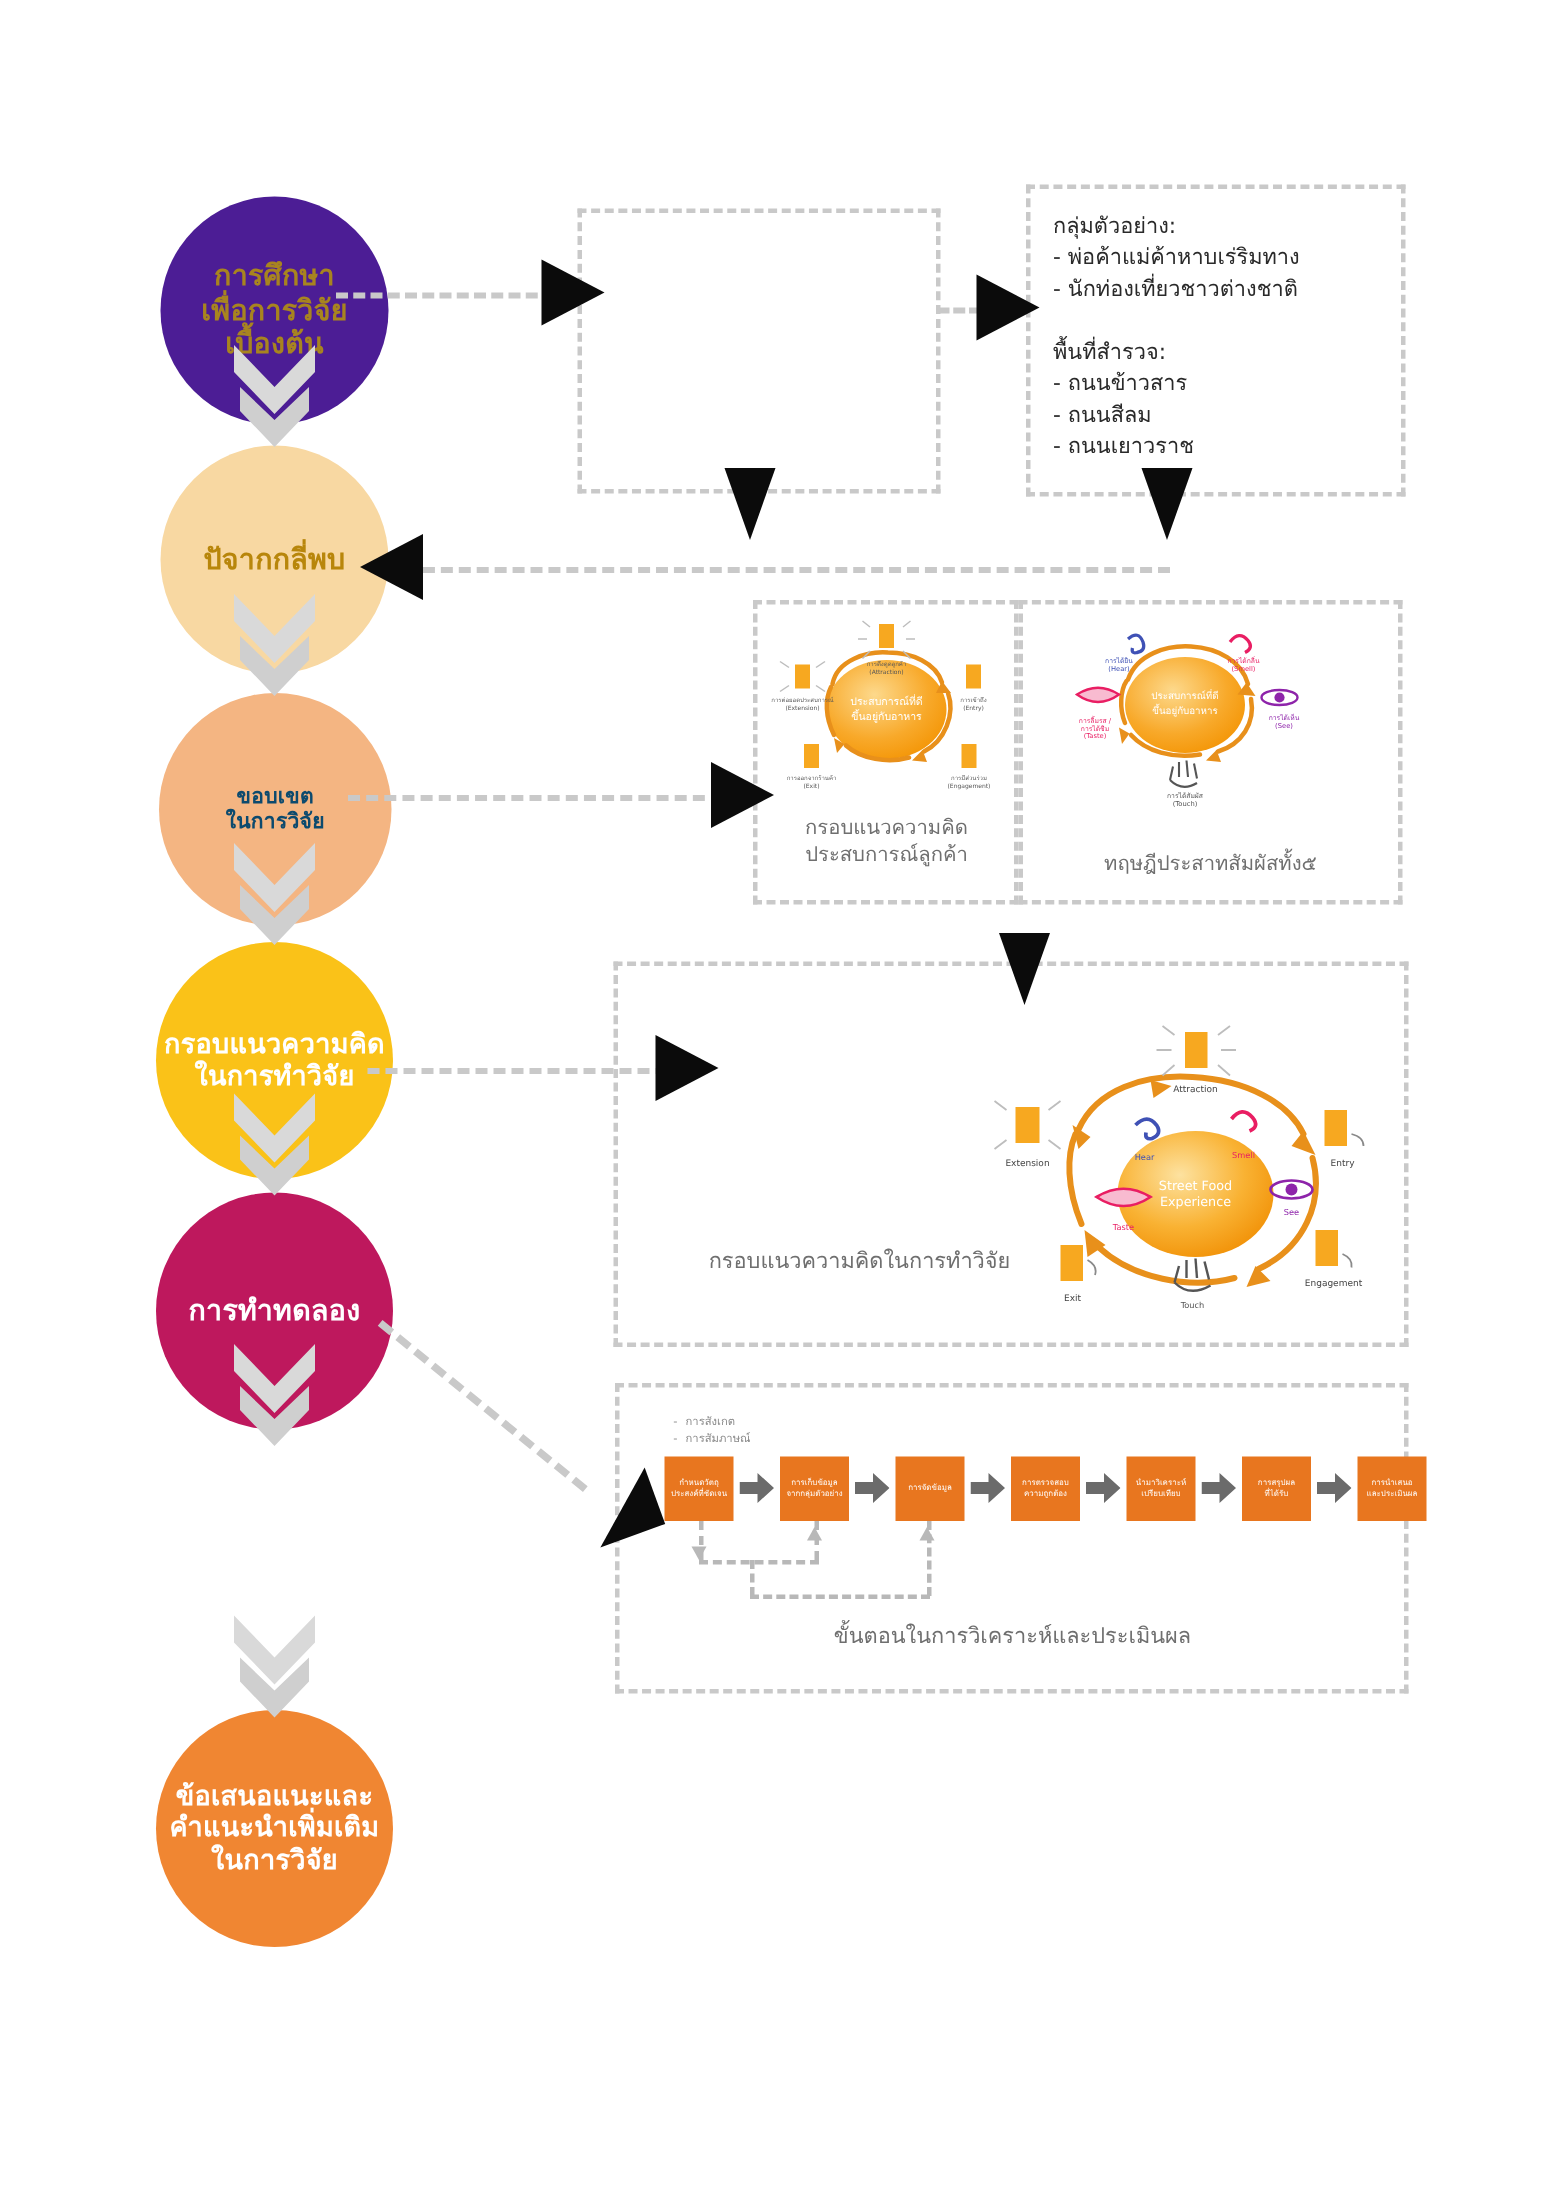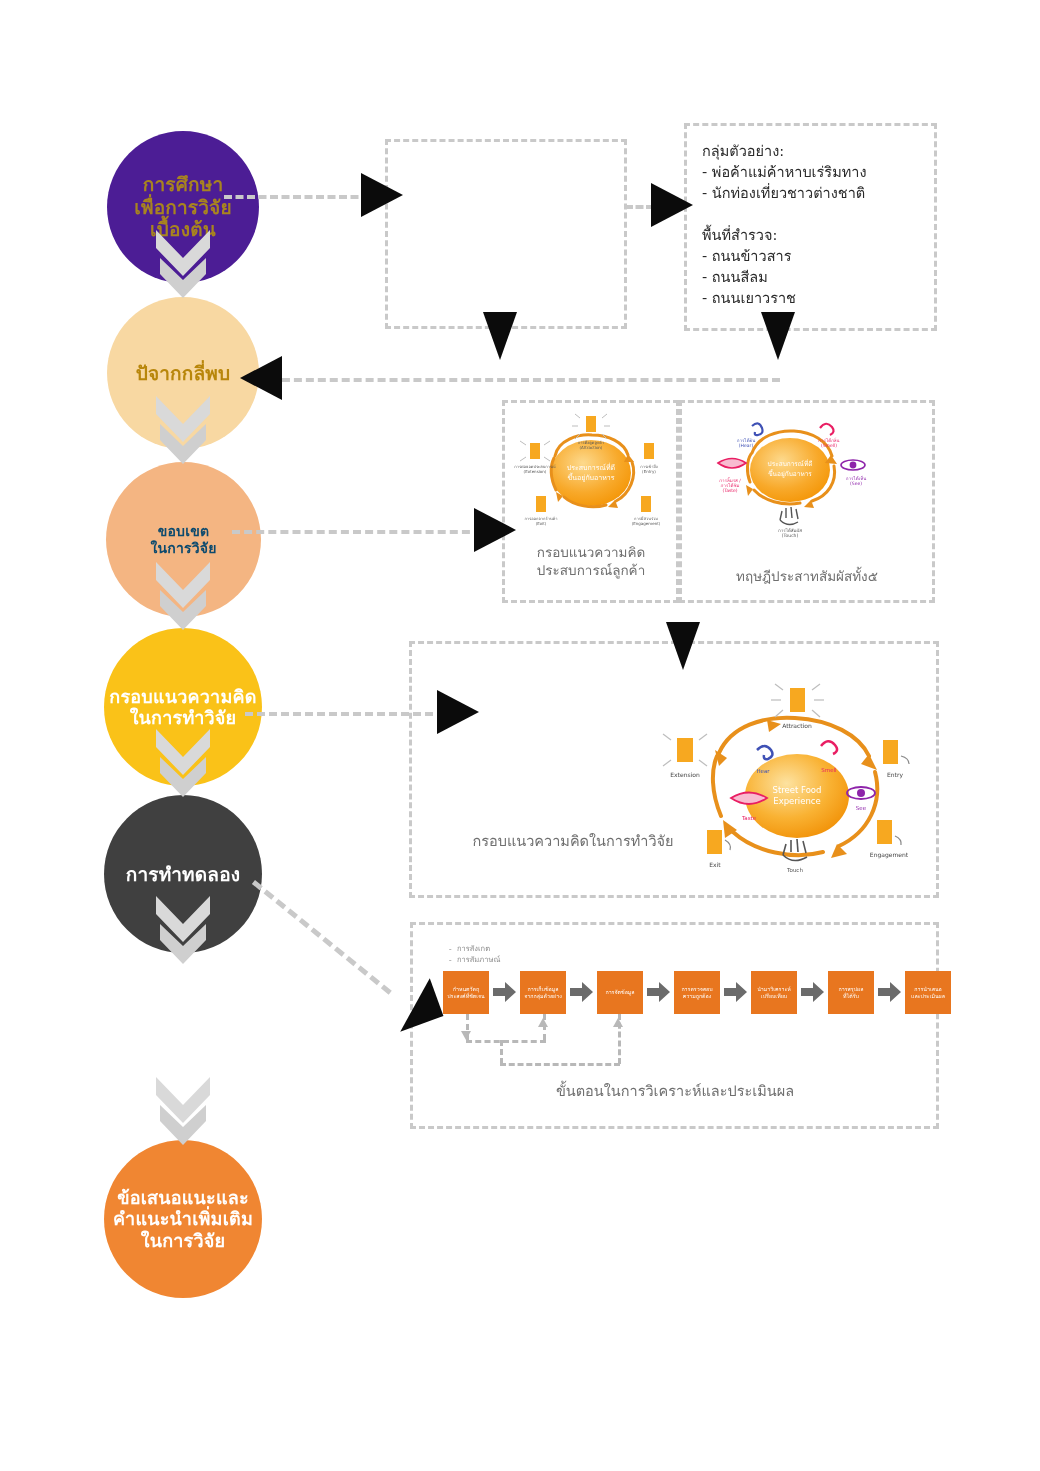--- a/index.html
+++ b/index.html
@@ -179,21 +179,21 @@
 
   <div class="chev" style="left:152px;top:727px;">
     <svg viewBox="0 0 62 76">
         <g fill="#d9d9d9">
       <path d="M4 2 L31 30 L58 2 L58 20 L31 48 L4 20 Z"></path>
       <path d="M8 30 L31 52 L54 30 L54 46 L31 70 L8 46 Z" fill="#cfcfcf"></path>
     </g>
       </svg>
   </div>
 
-  <div class="circle" style="left:104px;top:795px;width:158px;height:158px;background:#404040;">
+  <div class="circle" style="left:104px;top:795px;width:158px;height:158px;background:#be185d;">
     <span class="ctext" style="color:#ffffff;font-size:19px;">การทำทดลอง</span>
   </div>
 
   <div class="chev" style="left:152px;top:894px;">
     <svg viewBox="0 0 62 76">
         <g fill="#d9d9d9">
       <path d="M4 2 L31 30 L58 2 L58 20 L31 48 L4 20 Z"></path>
       <path d="M8 30 L31 52 L54 30 L54 46 L31 70 L8 46 Z" fill="#cfcfcf"></path>
     </g>
       </svg>

